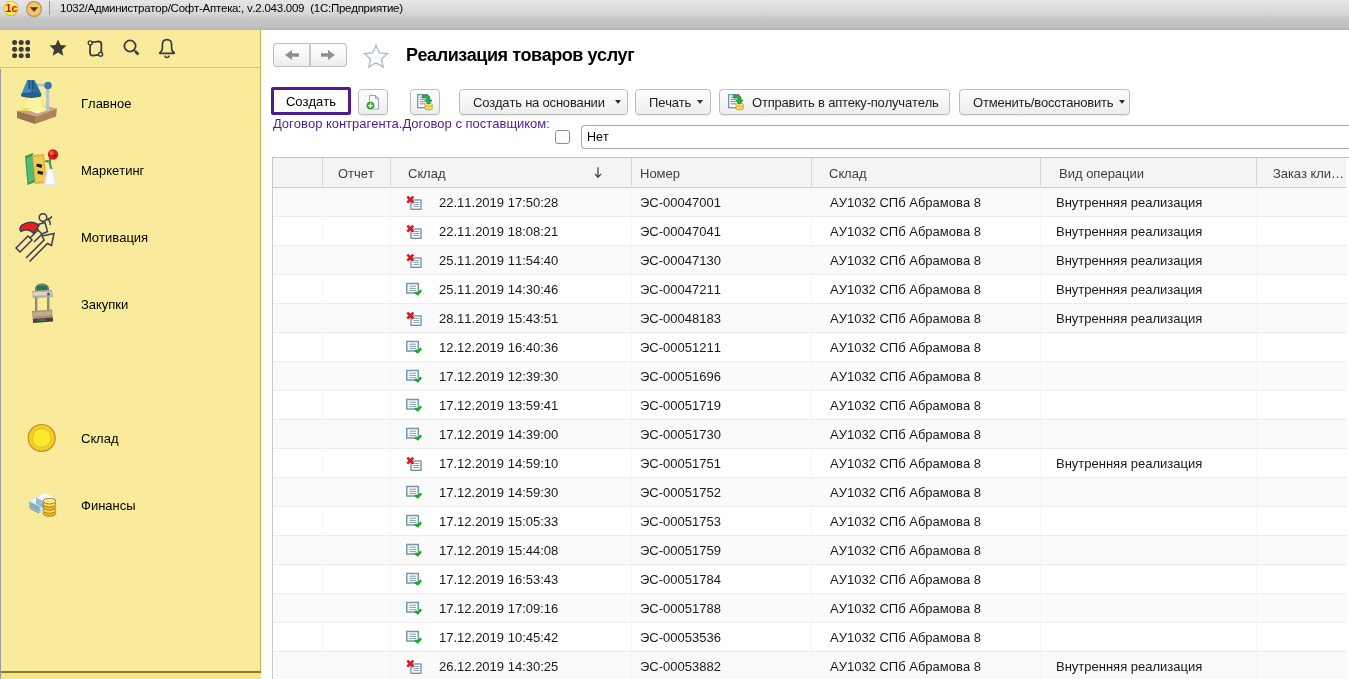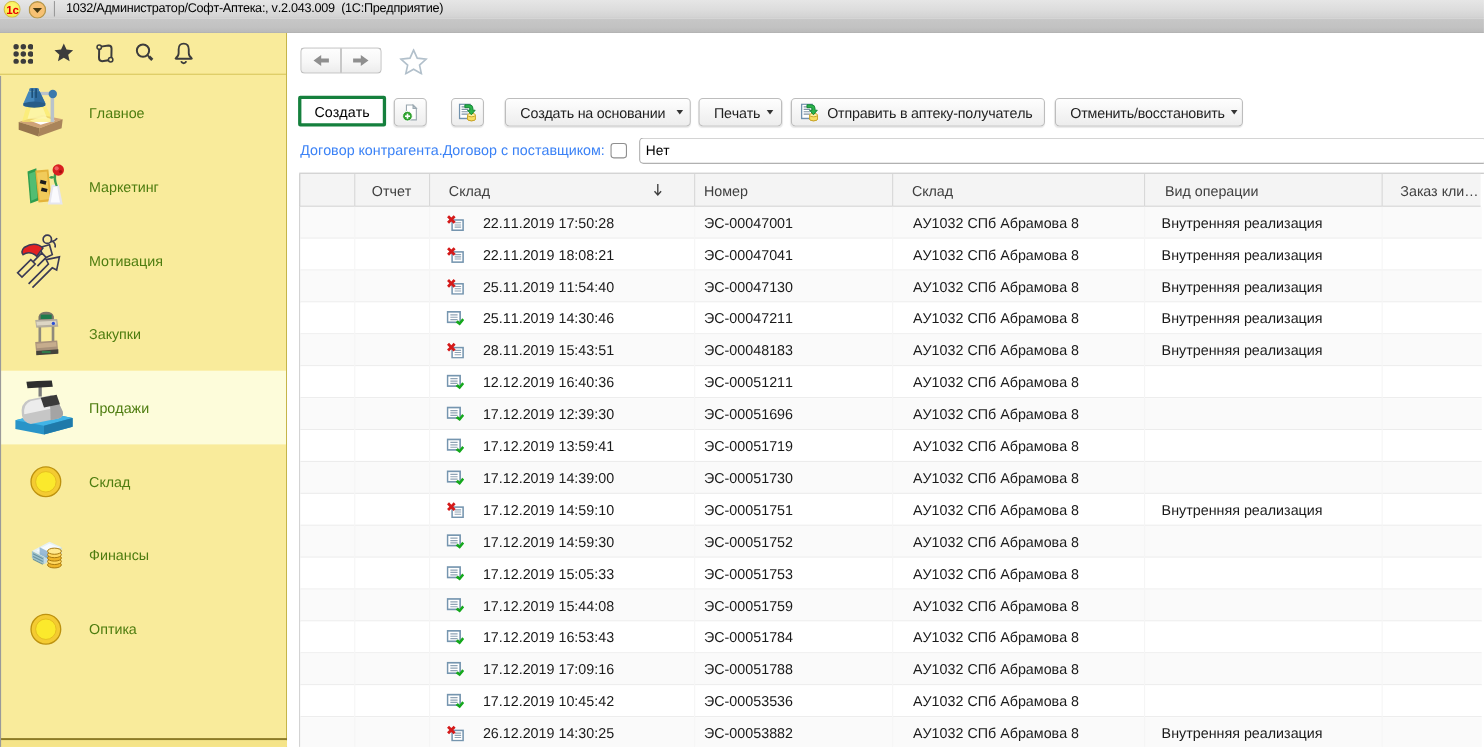--- a/index.html
+++ b/index.html
@@ -10,37 +10,37 @@
   background:linear-gradient(180deg,#e6e6e6 0%,#dddddd 50%,#d3d3d3 90%,#cacaca 100%); }
 #titletext { left:60px; top:1.5px; font-size:11.5px; letter-spacing:-0.25px; color:#000; white-space:nowrap; }
 #tb-sep { left:49px; top:1px; width:1px; height:14px; background:#9a9a9a; }
 #menustrip { left:0; top:17px; width:1349px; height:13px;
   background:linear-gradient(180deg,#c7c7c7 0%,#c2c2c2 60%,#bbbbbb 90%,#b0b0b0 100%); }
 #sidebar { left:0; top:30px; width:261px; height:649px; background:#f9eb9b; }
 #sidebar .vline { position:absolute; right:0; top:0; width:1px; height:649px; background:#c5b54a; }
 #sbtoolbar { left:0; top:0; width:260px; height:38px; border-bottom:1px solid #d9c75e; }
 .menuitem { left:0; width:260px; height:67px; }
 .menuitem.sel { background:#fdfcda; }
-.mlabel { position:absolute; left:81px; top:50%; transform:translateY(-50%); font-size:13px; color:#4d7c0f; white-space:nowrap; }
+.mlabel { position:absolute; left:81px; top:50%; transform:translateY(-50%); font-size:13px; color:#000000; white-space:nowrap; }
 .micon { position:absolute; left:12px; top:50%; transform:translateY(-50%); width:48px; height:50px; }
 #sb-bottom-line { left:0; top:641px; width:261px; height:2px; background:#8c7b26; }
 #sb-bottom { left:0; top:643px; width:261px; height:6px; background:#f5e489; }
 #content { left:261px; top:30px; width:1088px; height:649px; background:#fff; }
 .navbtn { top:13px; width:37px; height:24px; background:linear-gradient(180deg,#fefefe 0%,#f7f7f7 55%,#ececec 100%); border:1px solid #bcbcbc; }
 #navback { left:12px; border-radius:4px 0 0 4px; border-right:0.5px solid #c8c8c8; }
 #navfwd { left:49px; border-radius:0 4px 4px 0; border-left:0.5px solid #c8c8c8; }
 #pagetitle { left:145px; top:14.5px; font-size:18px; letter-spacing:-0.45px; font-weight:bold; color:#000; white-space:nowrap; }
 .btn { top:59px; height:26px; background:linear-gradient(180deg,#fefefe,#ededed);
   border:1px solid #bdbdbd; border-radius:4px; font-size:13px; color:#1f1f1f; letter-spacing:-0.2px;
   display:flex; align-items:center; white-space:nowrap; box-shadow:0 1px 1px rgba(0,0,0,0.09); }
-#btn-create { left:10px; top:57px; width:80px; height:28px; border:3px solid #15803d; border-radius:2px;
+#btn-create { left:10px; top:57px; width:80px; height:28px; border:3px solid #4c1d95; border-radius:2px;
   background:#fff; display:flex; align-items:center; justify-content:center; font-size:13px; }
 .caret { display:inline-block; width:0; height:0; border-left:3.5px solid transparent;
   border-right:3.5px solid transparent; border-top:4px solid #333; }
-#filterlabel { left:12px; top:99px; font-size:13px; color:#3b82f6; white-space:nowrap; }
+#filterlabel { left:12px; top:86px; font-size:13px; color:#4c1d95; white-space:nowrap; }
 #filtercheck { left:294px; top:100px; width:15px; height:14px; border:1.5px solid #8f8f8f; background:#fff; border-radius:3px; }
 #filterinput { left:320px; top:95px; width:768px; height:24px; border:1px solid #a9a9a9; border-right:none; background:#fff; border-radius:4px 0 0 4px;
   font-size:12.5px; color:#000; padding-left:5px; display:flex; align-items:center; }
 #table { left:11px; top:127px; width:1077px; height:522px; border-top:1px solid #c0c0c0; }
 #thead { position:absolute; left:0; top:0; width:1074px; height:30px; background:#f4f4f4;
   border-left:1px solid #c8c8c8; border-bottom:1px solid #cfcfcf; }
 .hcell { position:absolute; top:0; height:30px; font-size:13px; color:#3f3f3f; display:flex; align-items:center; white-space:nowrap; }
 .hdiv { position:absolute; top:0px; height:30px; width:1px; background:#d8d8d8; }
 #tbody { position:absolute; left:0; top:30px; width:1077px; height:491px; border-left:1px solid #c9c9c9; }
 .bdiv { position:absolute; top:0; height:491px; width:1px; background:#f5f5f5; z-index:5; }
@@ -166,34 +166,20 @@
 <circle cx="36.5" cy="15" r="1.5" fill="#2a4fd6"></circle>
 <rect x="23" y="18.5" width="2.4" height="15" fill="#8f8a7c"></rect>
 <rect x="35" y="18" width="2.4" height="15" fill="#8f8a7c"></rect>
 <polygon points="20,32 40,30.5 41,42 21,43.5" fill="#a8917a"></polygon>
 <polygon points="21,33.5 39,32 39.5,36 21.5,37.5" fill="#c6ac8d"></polygon>
 <polygon points="21,40 41,38.5 41,42.5 21,44" fill="#45433b"></polygon>
 <rect x="26" y="40" width="8" height="2" fill="#2f7a4a"></rect>
 </svg></div>
 <div class="mlabel">Закупки</div>
 </div>
-<div class="abs menuitem sel" style="top:307px">
-<div class="micon"><svg width="56" height="50" viewBox="0 0 56 50">
-<polygon points="2,36 30,29 54,34 54,42 28,49 2,44" fill="#2994c8"></polygon>
-<polygon points="2,36 30,29 54,34 28,41" fill="#41b4e6"></polygon>
-<polygon points="28,41 54,34 54,42 28,49" fill="#1f7aaa"></polygon>
-<path d="M8 32 Q6 21 14 17.5 L33 13.5 Q38 13 40 17.5 L45 28 Q46.5 32.5 41 34.5 L16 39.5 Q9.5 38.5 8 32 Z" fill="#c6c6c6"></path>
-<path d="M10 30.5 Q9 21.5 16 18.5 L31 15.5 L34 25.5 L13.5 30 Q11 30.5 10 30.5 Z" fill="#ececec"></path>
-<path d="M33.5 13.5 Q38 13 40 17.5 L45 28 Q46.5 32.5 41 34.5 L34 36 Z" fill="#a4a4a4"></path>
-<polygon points="25,15.5 39.5,12.8 42.5,21.5 28,24.5" fill="#3a3a3a"></polygon>
-<rect x="23" y="3.5" width="3" height="11" fill="#7c7c7c"></rect>
-<polygon points="12,1 35,-0.5 36,5.5 13,7" fill="#2e2e2e"></polygon>
-</svg></div>
-<div class="mlabel">Продажи</div>
-</div>
 <div class="abs menuitem" style="top:374px">
 <div class="micon"><svg width="48" height="50" viewBox="0 0 48 50">
 <circle cx="29.7" cy="25" r="13.5" fill="#f4cb32" stroke="#bd920f" stroke-width="1.2"></circle>
 <circle cx="29.7" cy="25" r="9.3" fill="#fbe92c" stroke="#e3bb1e" stroke-width="0.8"></circle>
 </svg></div>
 <div class="mlabel">Склад</div>
 </div>
 <div class="abs menuitem" style="top:441px">
 <div class="micon"><svg width="48" height="50" viewBox="0 0 48 50">
 <polygon points="17,21 33,12.5 44,17.5 28,26.5" fill="#e6f1f5"></polygon>
@@ -209,41 +195,35 @@
 <g>
 <ellipse cx="37.5" cy="33.5" rx="6.3" ry="2.8" fill="#efb528" stroke="#a8780e" stroke-width="0.9"></ellipse>
 <ellipse cx="37.5" cy="30.4" rx="6.3" ry="2.8" fill="#ffd75e" stroke="#a8780e" stroke-width="0.9"></ellipse>
 <ellipse cx="37.5" cy="27.3" rx="6.3" ry="2.8" fill="#efb528" stroke="#a8780e" stroke-width="0.9"></ellipse>
 <ellipse cx="37.5" cy="24.2" rx="6.3" ry="2.8" fill="#ffd75e" stroke="#a8780e" stroke-width="0.9"></ellipse>
 <ellipse cx="37.5" cy="21.1" rx="6.3" ry="2.8" fill="#ffe98e" stroke="#a8780e" stroke-width="0.9"></ellipse>
 </g>
 </svg></div>
 <div class="mlabel">Финансы</div>
 </div>
-<div class="abs menuitem" style="top:508px">
-<div class="micon"><svg width="48" height="50" viewBox="0 0 48 50">
-<circle cx="29.7" cy="25" r="13.5" fill="#f4cb32" stroke="#bd920f" stroke-width="1.2"></circle>
-<circle cx="29.7" cy="25" r="9.3" fill="#fbe92c" stroke="#e3bb1e" stroke-width="0.8"></circle>
-</svg></div>
-<div class="mlabel">Оптика</div>
-</div>
 <div class="abs" id="sb-bottom-line"></div>
     <div class="abs" id="sb-bottom"></div>
 <div class="abs" style="left:0;top:39px;width:1px;height:610px;background:#9a9a9a"></div>
 </div>
 <div class="abs" id="content">
 <div class="abs navbtn" id="navback"><svg width="35" height="22" viewBox="0 0 35 22">
 <path d="M11 11 L18 6 L18 9.2 L25 9.2 L25 12.8 L18 12.8 L18 16 Z" fill="#8f8f8f"></path>
 </svg></div>
 <div class="abs navbtn" id="navfwd"><svg width="35" height="22" viewBox="0 0 35 22">
 <path d="M24 11 L17 6 L17 9.2 L10 9.2 L10 12.8 L17 12.8 L17 16 Z" fill="#8f8f8f"></path>
 </svg></div>
 <svg class="abs" style="left:102px;top:14px" width="26" height="24" viewBox="0 0 26 24">
 <path d="M13 1.5 L16.3 8.9 L24.5 9.7 L18.4 15.2 L20.1 23 L13 18.9 L5.9 23 L7.6 15.2 L1.5 9.7 L9.7 8.9 Z" fill="#fff" stroke="#b2c0cb" stroke-width="1.5"></path>
 </svg>
+<div class="abs" id="pagetitle">Реализация товаров услуг</div>
 <div class="abs" id="btn-create">Создать</div>
 <div class="abs btn" style="left:97px;width:30px;justify-content:center">
       <svg width="17" height="17" viewBox="0 0 17 17">
 <path d="M4.5 1.5 h6 l3 3 v10.5 h-9 z" fill="#fff" stroke="#9aa7b0" stroke-width="1"></path>
 <path d="M10.5 1.5 l3 3 h-3 z" fill="#dbe3e8" stroke="#9aa7b0" stroke-width="1"></path>
 <circle cx="5.4" cy="11.6" r="4.4" fill="#2ea12e" stroke="#fff" stroke-width="0.8"></circle>
 <rect x="4.7" y="9.3" width="1.5" height="4.6" fill="#fff"></rect>
 <rect x="3.2" y="10.9" width="4.6" height="1.5" fill="#fff"></rect>
 </svg>
     </div>

